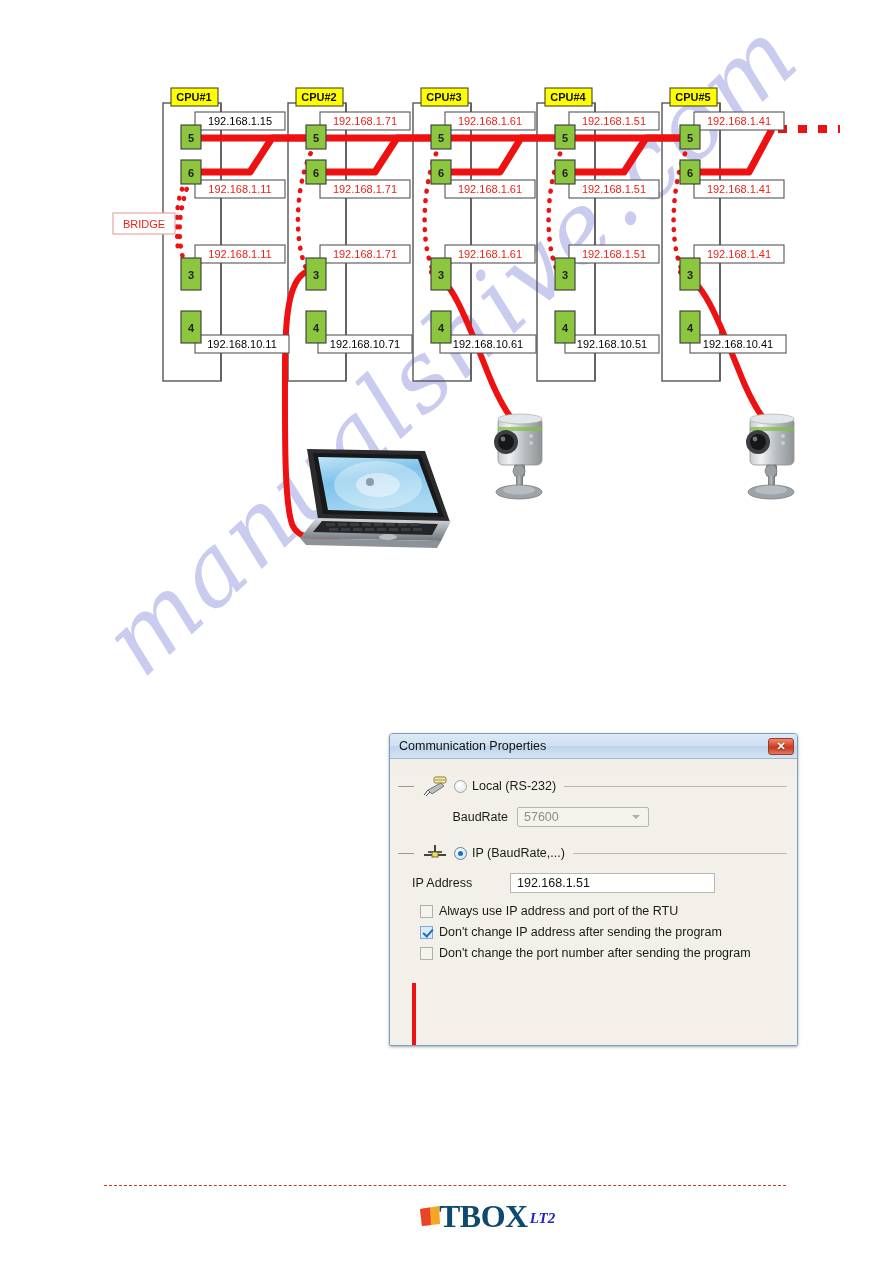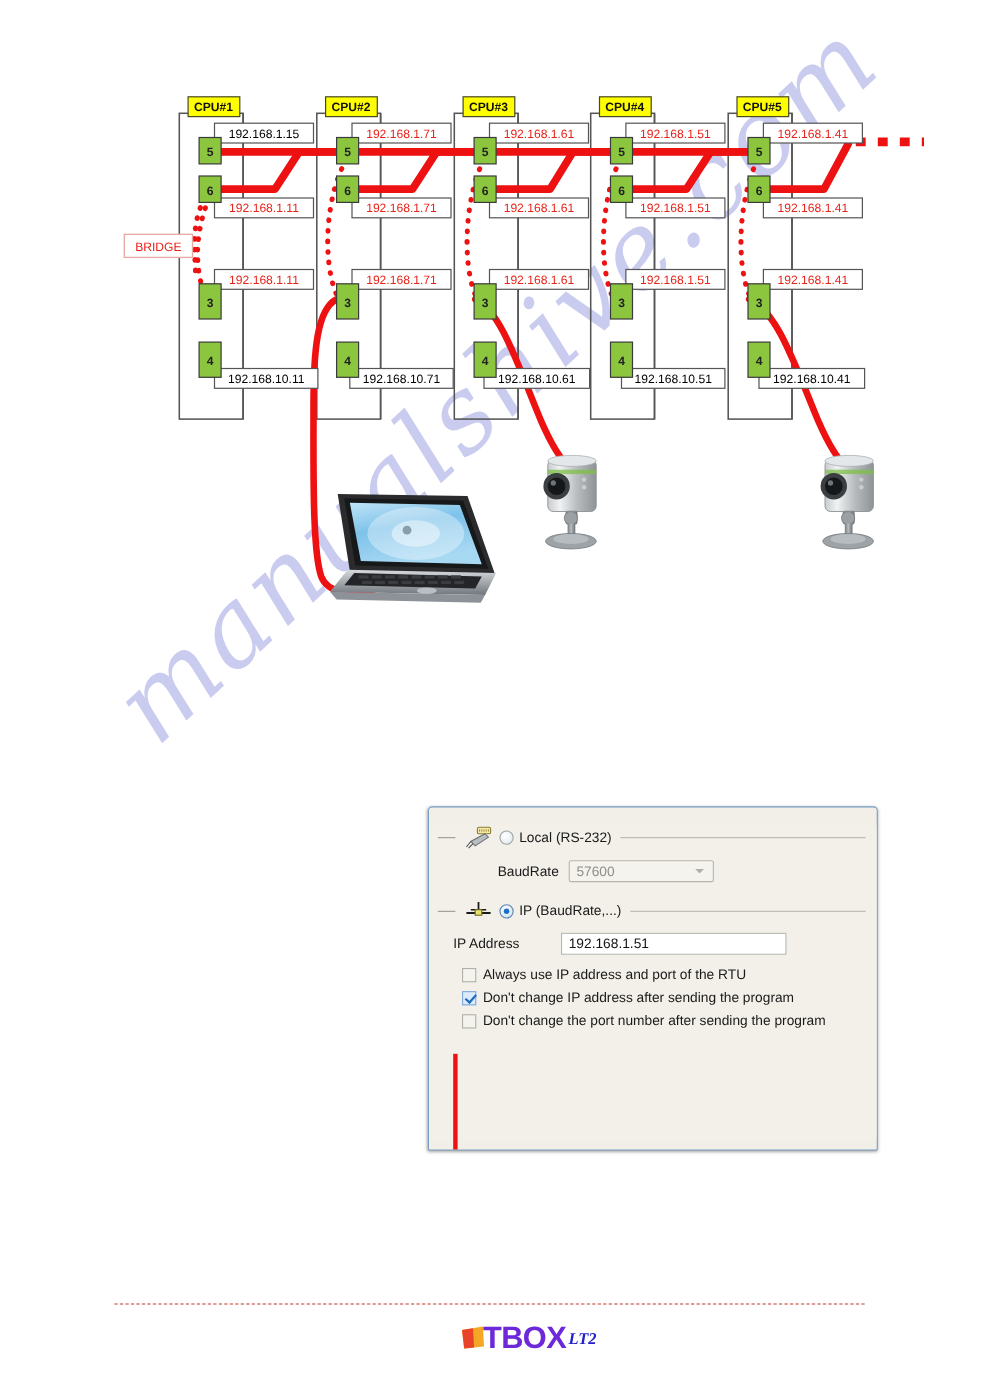--- a/index.html
+++ b/index.html
@@ -250,24 +250,24 @@
     position: absolute;
     left: 418px;
     top: 1196px;
     height: 32px;
     display: flex;
     align-items: flex-end;
     z-index: 5;
   }
   #logo .mark { width: 24px; height: 24px; position: relative; margin-right: -3px; }
   #logo .word {
-    font-family: Liberation Sans, sans-serif;
+    font-family: Liberation Serif, serif;
     font-weight: bold;
-    font-size: 28px;
-    color: #6d28d9;
+    font-size: 32px;
+    color: #0c4a6e;
     letter-spacing: -0.5px;
     line-height: 24px;
   }
   #logo .sub {
     font-family: "Liberation Serif", serif;
     font-weight: bold;
     font-style: italic;
     font-size: 15px;
     color: #2222cc;
     margin-left: 2px;
@@ -532,20 +532,24 @@
     <text id="p5c" x="690" y="279" text-anchor="middle" font-family="Liberation Sans, sans-serif" font-size="11" font-weight="bold" fill="#222">3</text>
     <rect x="680" y="311" width="20" height="32" fill="#8cc63f" stroke="#3a3a3a" stroke-width="1.1"></rect>
     <text id="p5d" x="690" y="332" text-anchor="middle" font-family="Liberation Sans, sans-serif" font-size="11" font-weight="bold" fill="#222">4</text>
     <rect x="670" y="88" width="47" height="18" fill="#ffff00" stroke="#4a4a20" stroke-width="1.1"></rect>
     <text id="c5t" x="693" y="101" text-anchor="middle" font-family="Liberation Sans, sans-serif" font-size="11" font-weight="bold" fill="#111">CPU#5</text>
   </g>
 </svg>
 </div>
 
 <div id="dialog">
+  <div class="titlebar">
+    <div class="ttl">Communication Properties</div>
+    <div class="close-btn">✕</div>
+  </div>
 
   <div class="body">
     <div id="red-bar"></div>
 
 
     <div class="grp-row" style="margin-top:16px">
       <div class="dash"></div>
       <div class="grp-icon">
         <svg width="26" height="22" viewBox="0 0 26 22">
           <rect x="12" y="2" width="12" height="6" rx="1.5" fill="#f5e9a8" stroke="#8a7f30" stroke-width="1"></rect>

